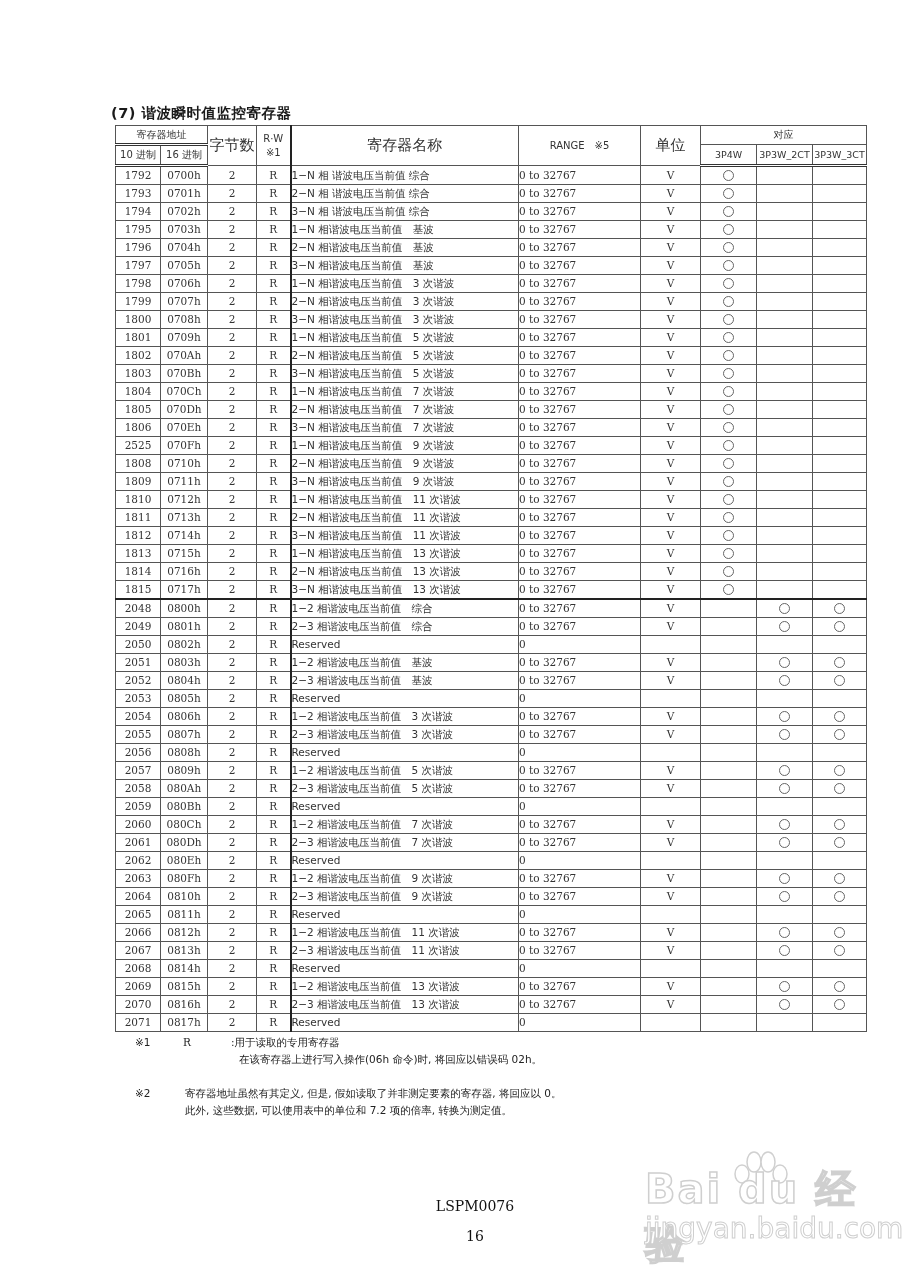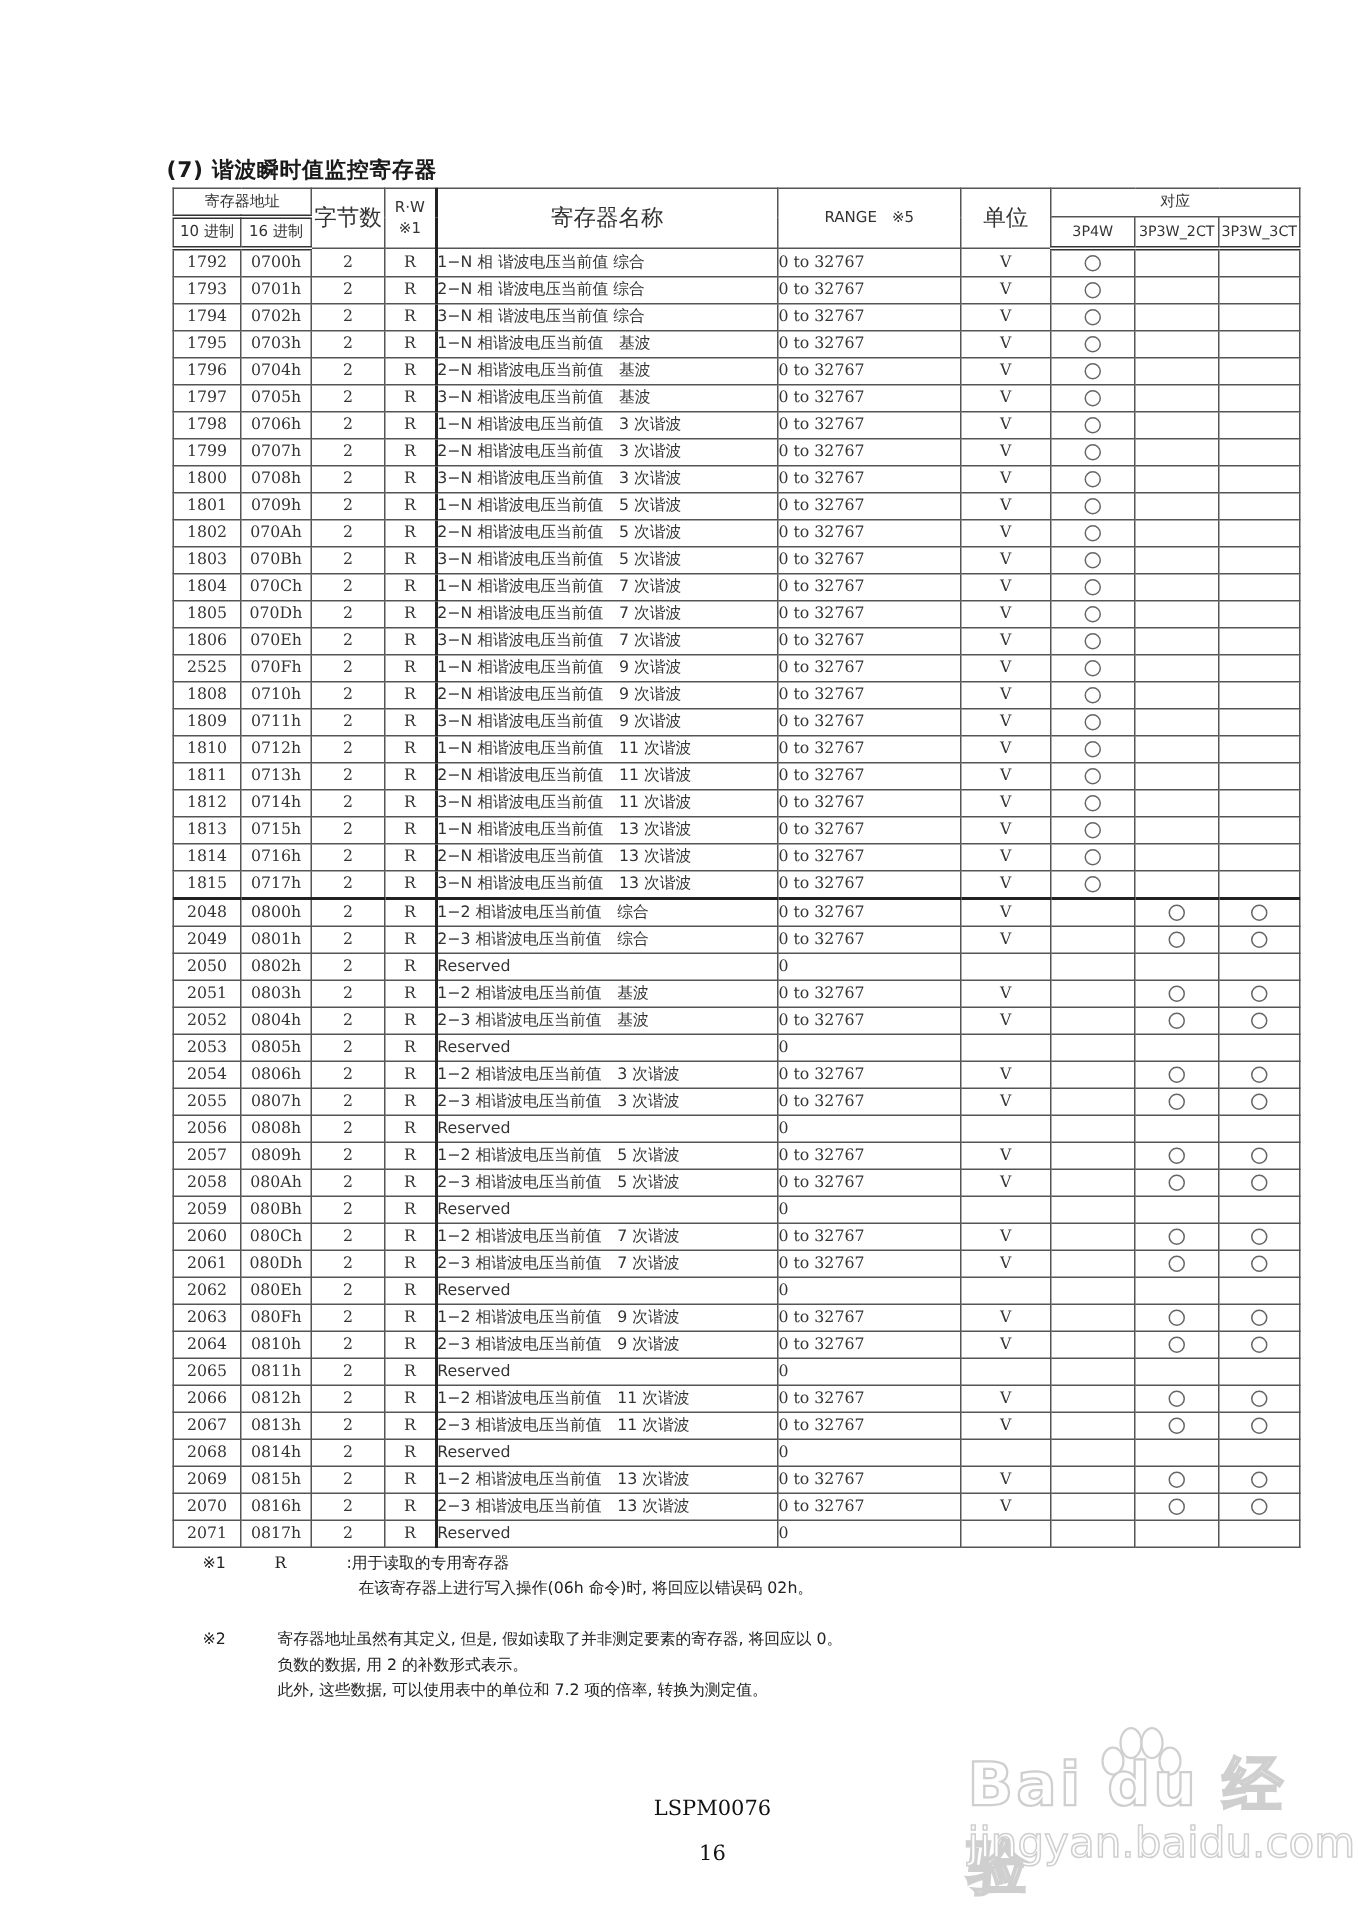--- a/index.html
+++ b/index.html
@@ -715,23 +715,20 @@
   </div>
   <div class="note-row">
     <span class="note-indent">在该寄存器上进行写入操作(06h 命令)时, 将回应以错误码 02h。</span>
   </div>
   <div class="note-row"></div>
   <div class="note-row">
     <span class="note-mark">※2</span>
     <span class="note2-text">寄存器地址虽然有其定义, 但是, 假如读取了并非测定要素的寄存器, 将回应以 0。</span>
   </div>
   <div class="note-row">
-    <span class="note2-text">负数的数据, 用 2 的补数形式表示。</span>
-  </div>
-  <div class="note-row">
     <span class="note2-text">此外, 这些数据, 可以使用表中的单位和 7.2 项的倍率, 转换为测定值。</span>
   </div>
 </div>
 
 <div class="watermark">
   <svg class="wm-paw" width="60" height="40" viewBox="0 0 60 40">
     <ellipse cx="12" cy="24" rx="7" ry="9" fill="#fff" stroke="#d0d0d0" stroke-width="1.5"></ellipse>
     <ellipse cx="24" cy="12" rx="7" ry="10" fill="#fff" stroke="#d0d0d0" stroke-width="1.5"></ellipse>
     <ellipse cx="38" cy="12" rx="7" ry="10" fill="#fff" stroke="#d0d0d0" stroke-width="1.5"></ellipse>
     <ellipse cx="50" cy="24" rx="7" ry="9" fill="#fff" stroke="#d0d0d0" stroke-width="1.5"></ellipse>

